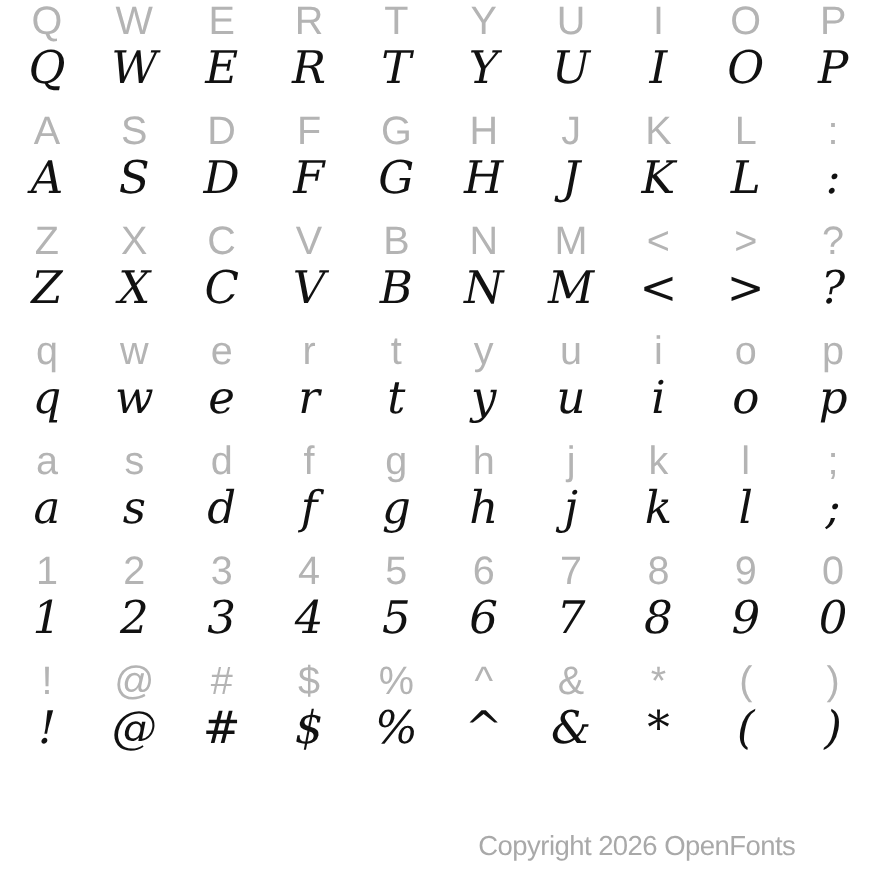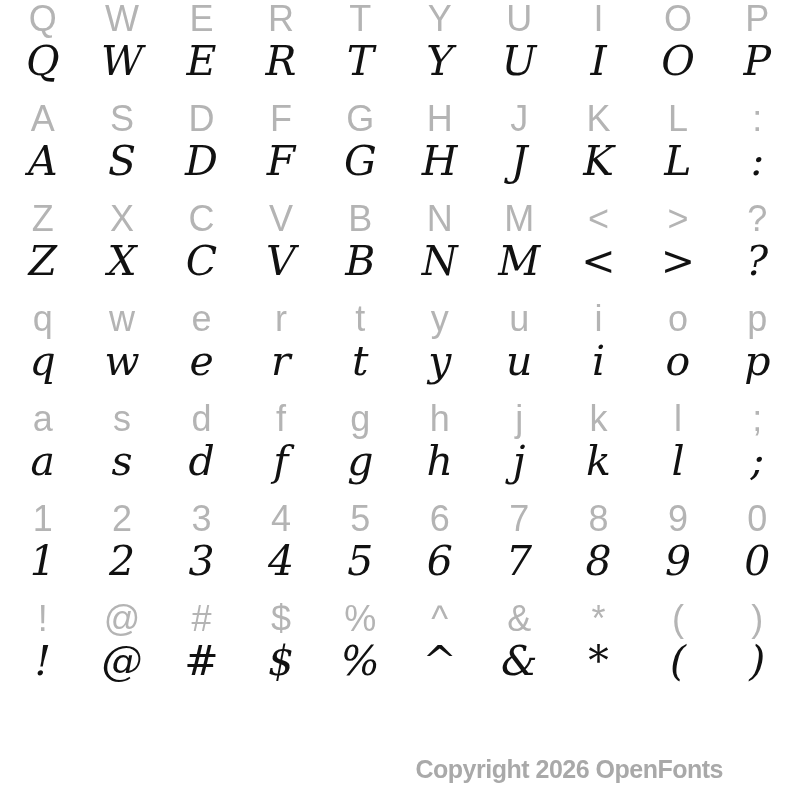--- a/index.html
+++ b/index.html
@@ -53,21 +53,20 @@
   }
   .copyright {
     position: absolute;
     top: 755px;
     right: 77px;
     font-family: "Liberation Sans", sans-serif;
     font-size: 25px;
     letter-spacing: -0.5px;
     color: var(--copyright-color, #a9a9a9);
     white-space: nowrap;
-    font-weight: bold;
   }
 </style>
 </head>
 <body style="background: rgb(255, 255, 255);">
 
 <div class="sheet">
   <div class="grid">
       <div class="pair">
         <div class="row ref">
           <span class="cell">Q</span>

